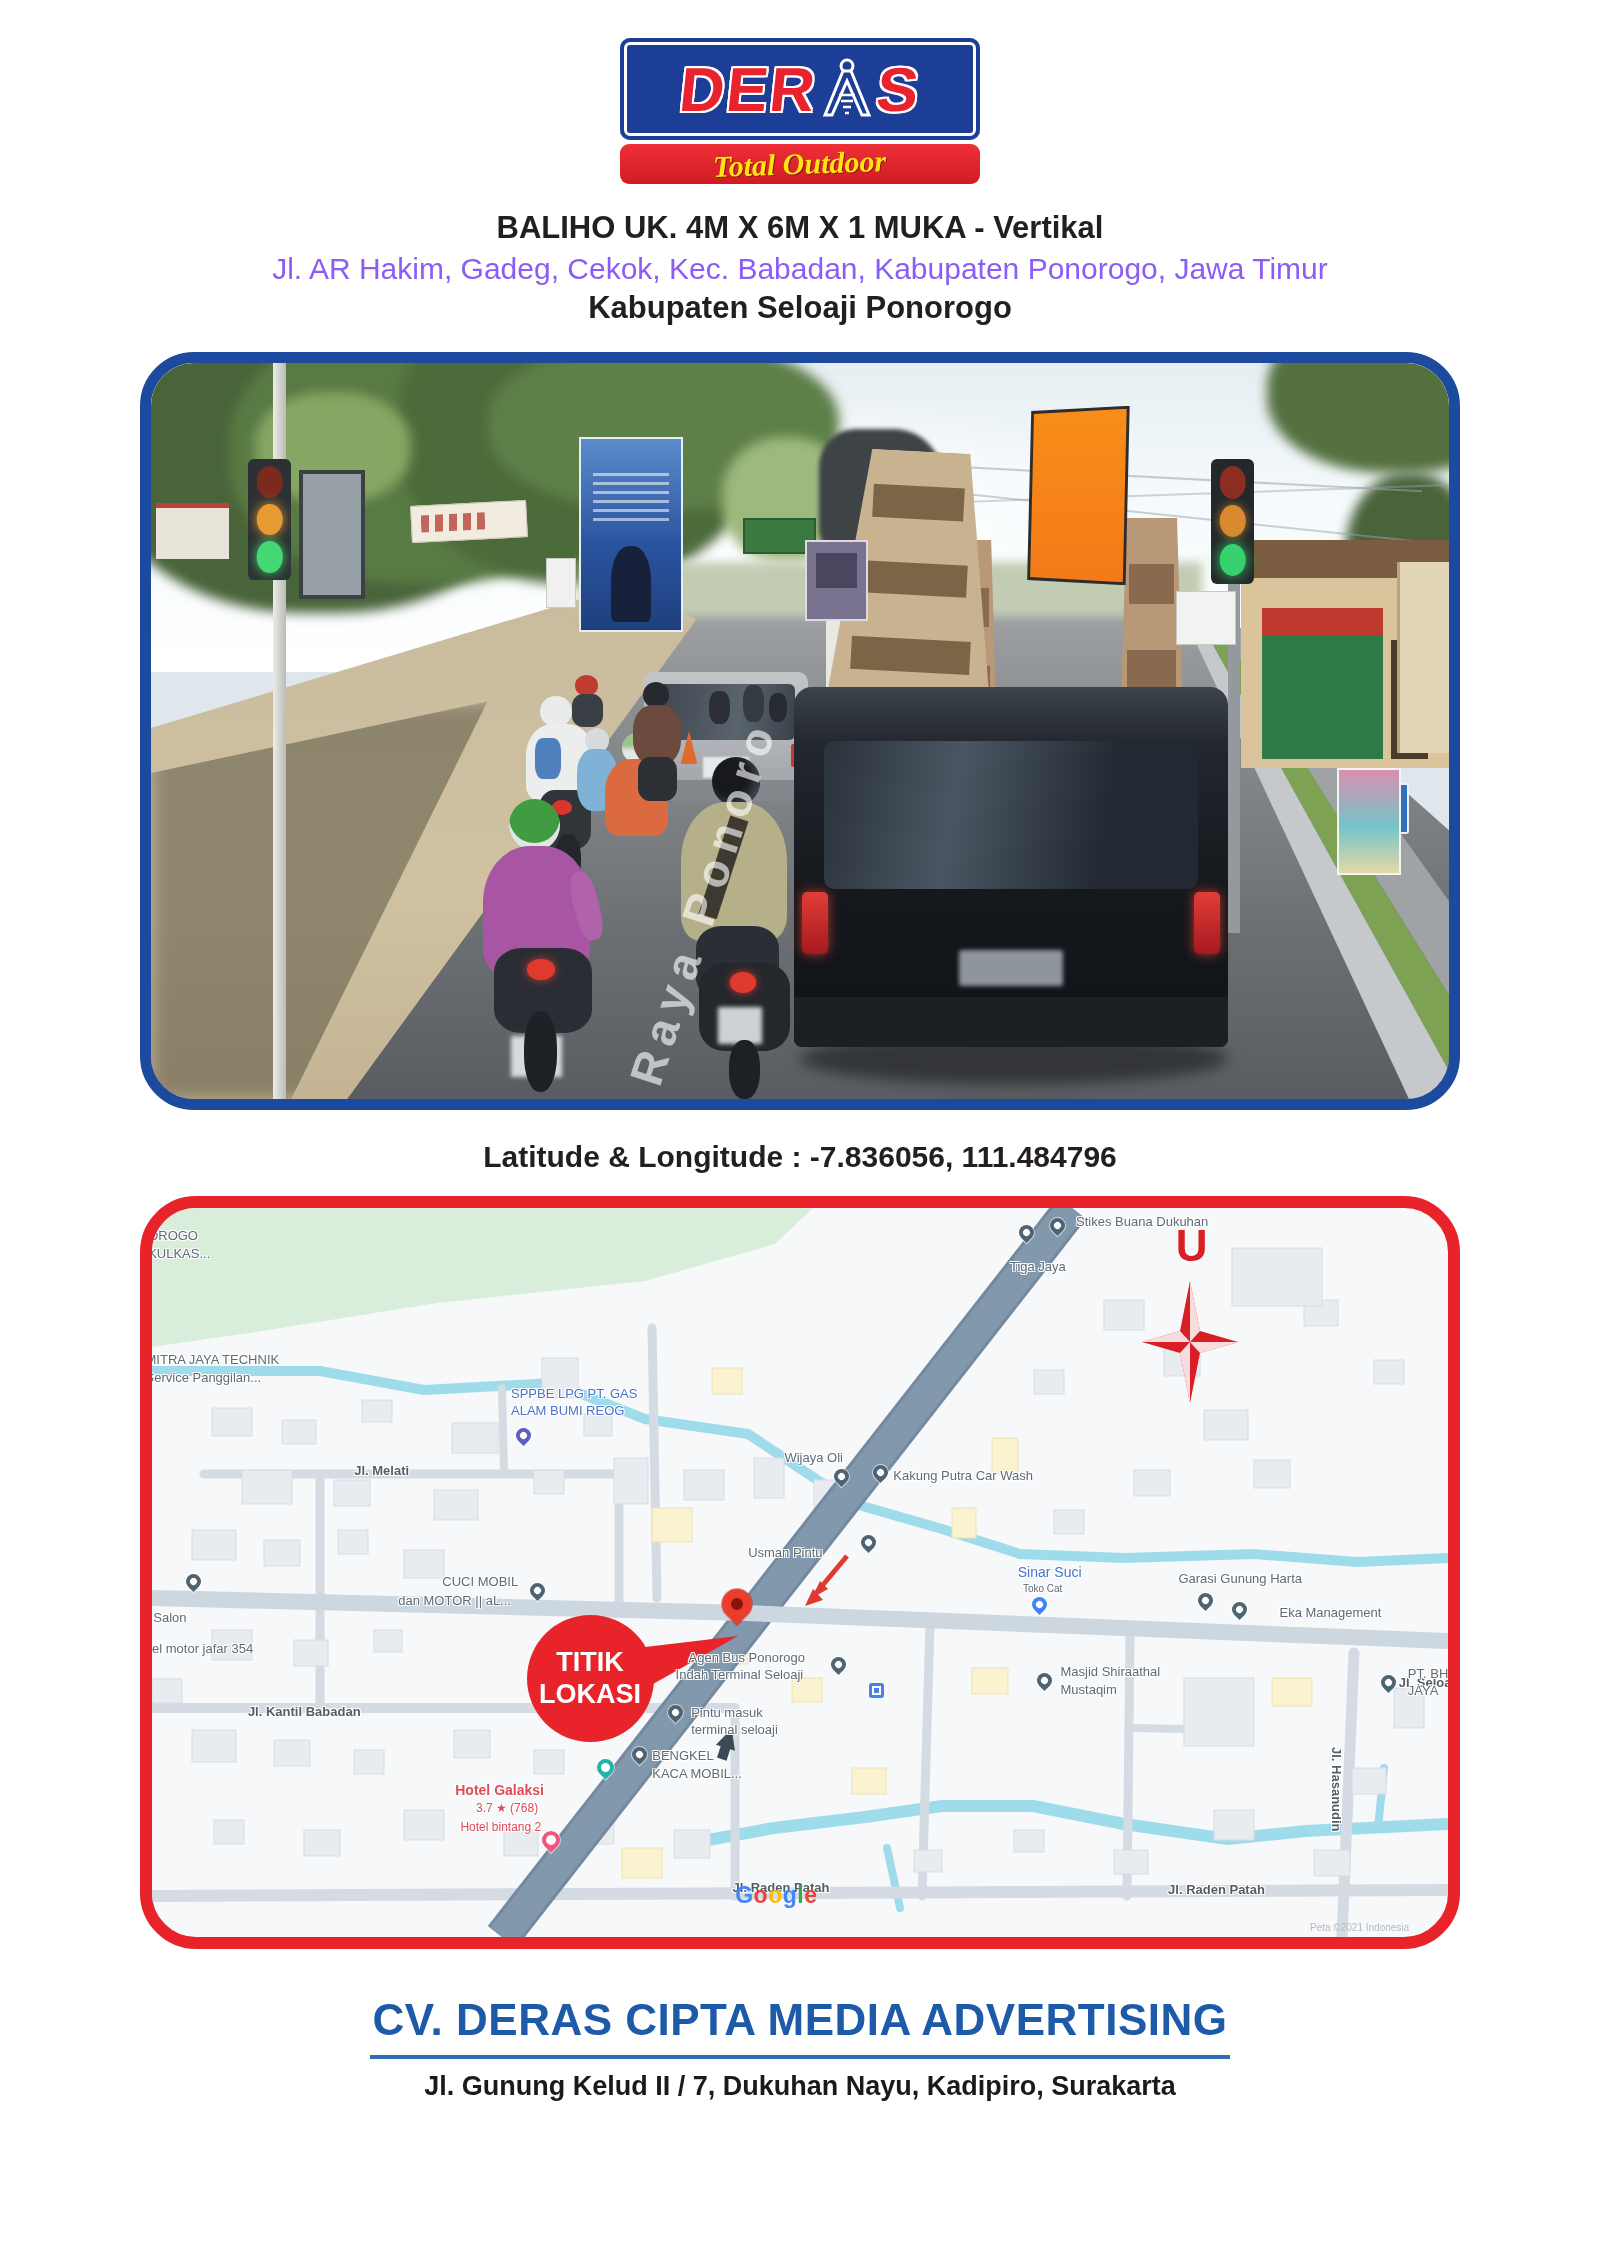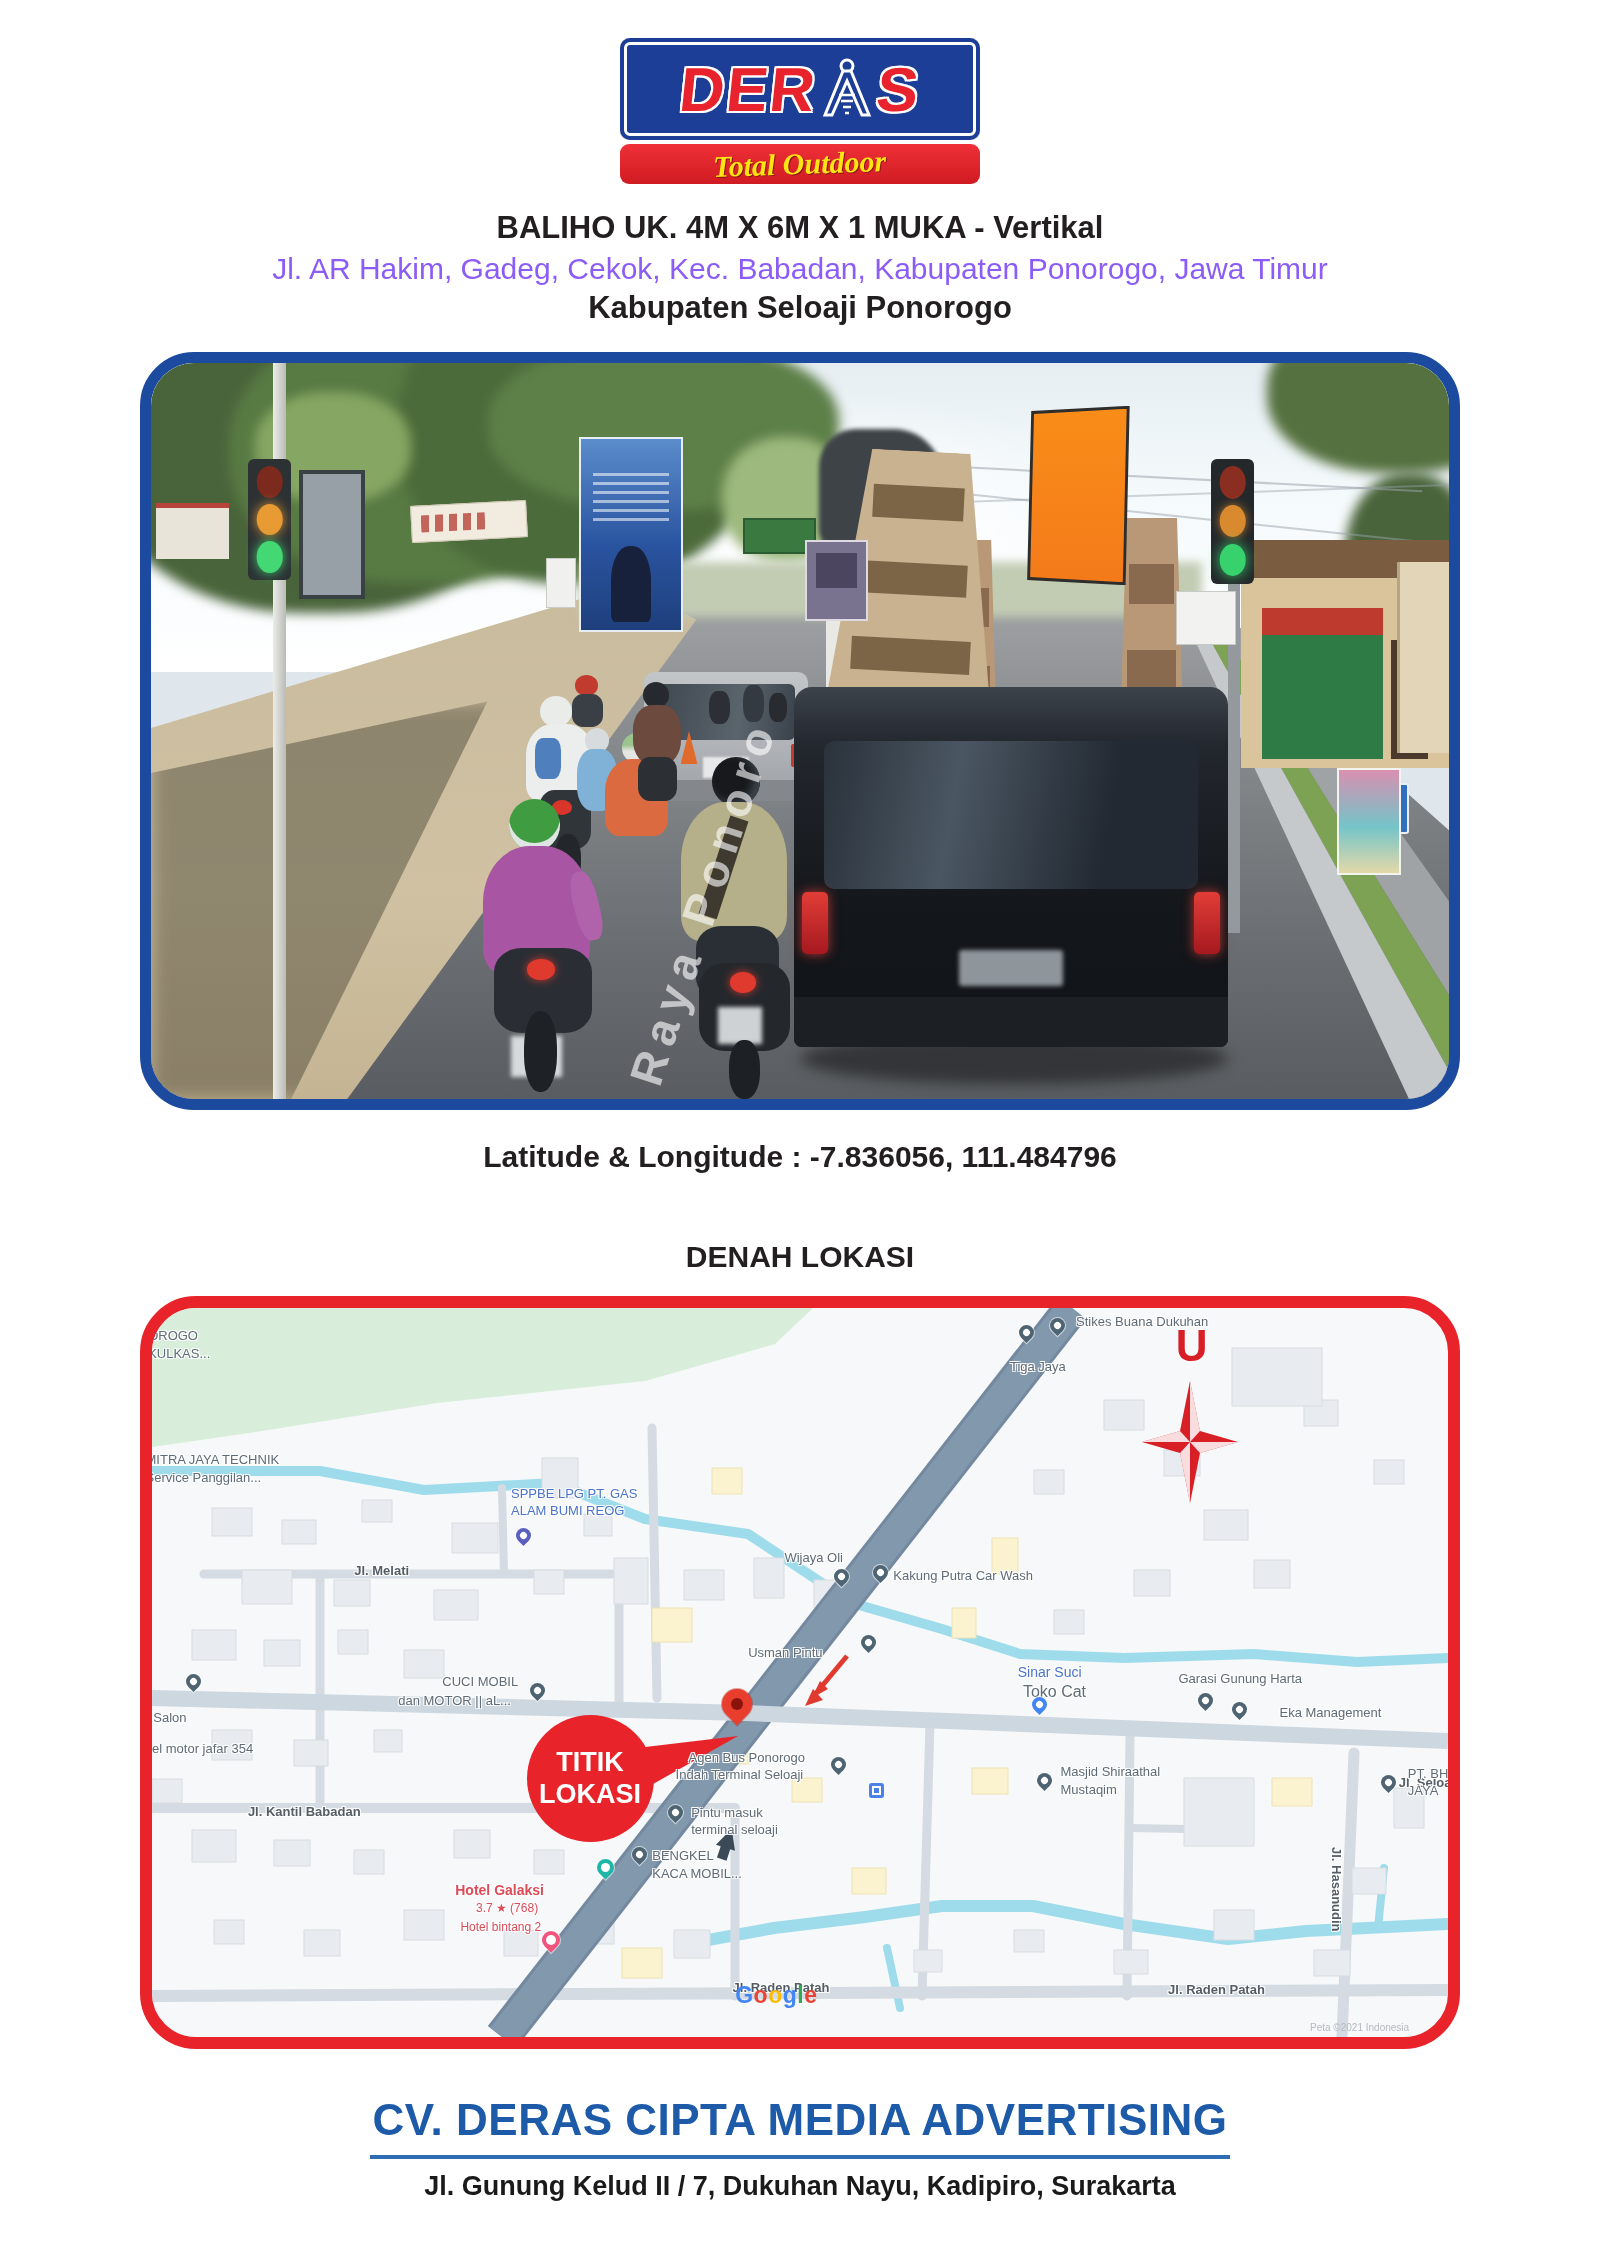--- a/index.html
+++ b/index.html
@@ -241,21 +241,20 @@
       <div style="left:67.5%;top:5.8%;width:7.9%;height:24.4%;background:#2e2d2b;clip-path:polygon(4% 3%,100% 0,96% 100%,0 97%);">
         <div style="left:3px;top:3px;right:3px;bottom:3px;background:linear-gradient(180deg,#f98d18 0%,#f47a1a 100%);clip-path:polygon(4% 3%,100% 0,96% 100%,0 97%);"></div>
       </div>
 
       <div style="left:40%;bottom:1%;transform:rotate(-72deg);transform-origin:left bottom;font-size:46px;font-weight:700;color:rgba(255,255,255,.62);letter-spacing:9px;white-space:nowrap;">Raya Ponoro</div>
     </div>
   </div>
 
   <div class="coords-line">Latitude &amp; Longitude : -7.836056, 111.484796</div>
 
-  <div class="map-title">DENAH LOKASI</div>
 
   <div class="map-frame">
     <div class="map-inner">
       <svg width="100%" height="100%" viewBox="0 0 1296 729" preserveAspectRatio="none">
 
         <g>
           <polygon points="0,0 661,0 623,36 493,73 285,95 104,124 0,139" fill="#d9eeda"></polygon>
         </g>
 
         <g fill="none" stroke="#9edcec" stroke-linejoin="round" stroke-linecap="round">
@@ -387,21 +386,21 @@
       <div class="mlabel" style="left:40.4%;top:62.9%;text-align:center;">Indah Terminal Seloaji</div>
       <div class="mlabel" style="left:41.6%;top:68.2%;">Pintu masuk</div>
       <div class="mlabel" style="left:41.6%;top:70.5%;">terminal seloaji</div>
       <div class="mlabel" style="left:38.6%;top:74.1%;">BENGKEL</div>
       <div class="mlabel" style="left:38.6%;top:76.5%;">KACA MOBIL...</div>
       <div class="mlabel mroad" style="left:7.4%;top:68%;">Jl. Kantil Babadan</div>
       <div class="mlabel mred" style="left:23.4%;top:78.8%;font-size:14px;">Hotel Galaksi</div>
       <div class="mlabel mredsm" style="left:25%;top:81.4%;">3.7 ★ (768)</div>
       <div class="mlabel mredsm" style="left:23.8%;top:84%;">Hotel bintang 2</div>
       <div class="mlabel mblue" style="left:66.8%;top:48.9%;font-size:14px;">Sinar Suci</div>
-      <div class="mlabel" style="left:67.2%;top:51.4%;font-size:16px;">Toko Cat</div>
+      <div class="mlabel" style="left:67.2%;top:51.4%;font-size:10px;">Toko Cat</div>
       <div class="mlabel" style="left:79.2%;top:49.8%;">Garasi Gunung Harta</div>
       <div class="mlabel" style="left:87%;top:54.4%;">Eka Management</div>
       <div class="mlabel mroad" style="left:96.2%;top:64%;">Jl. Seloa</div>
       <div class="mlabel" style="left:70.1%;top:62.6%;">Masjid Shiraathal</div>
       <div class="mlabel" style="left:70.1%;top:65%;">Mustaqim</div>
       <div class="mlabel" style="left:96.9%;top:62.8%;">PT. BH</div>
       <div class="mlabel" style="left:96.9%;top:65.2%;">JAYA</div>
       <div class="mlabel mroad" style="left:92%;top:74%;transform:rotate(90deg);transform-origin:left top;">Jl. Hasanudin</div>
       <div class="mlabel mroad" style="left:44.8%;top:92.2%;">Jl. Raden Patah</div>
       <div class="mlabel mroad" style="left:78.4%;top:92.4%;">Jl. Raden Patah</div>

